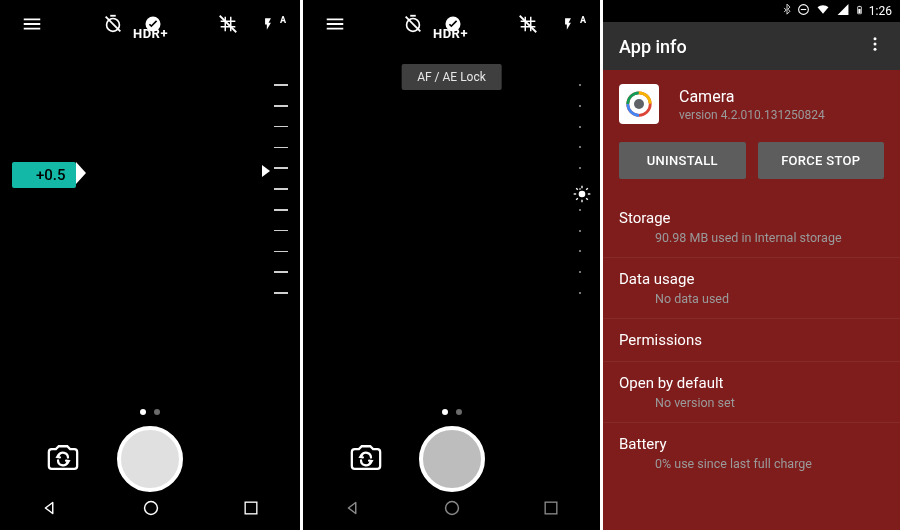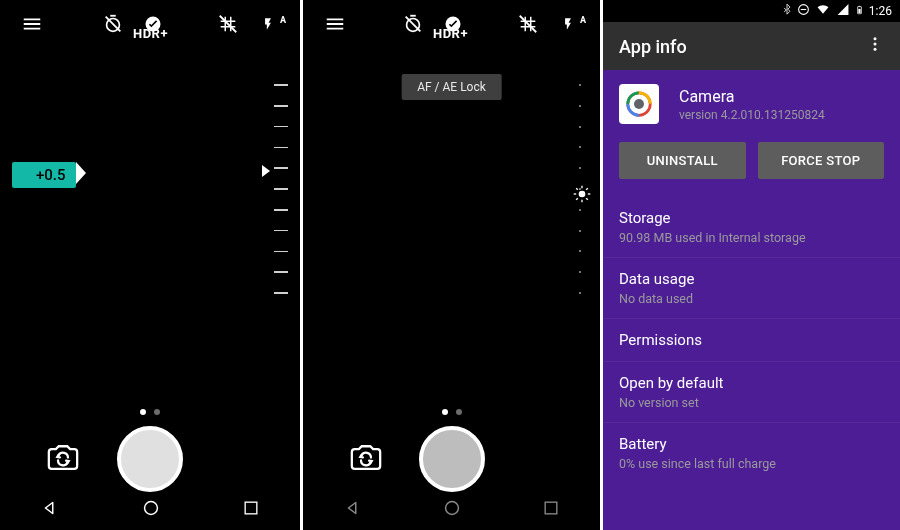--- a/index.html
+++ b/index.html
@@ -28,58 +28,58 @@
   .ev-tag { position:absolute; left:12px; top:162px; background:#14b8a6; color:#000; font-size:15px; font-weight:500; padding:4px 10px 4px 24px; border-radius:2px; }
   .ev-tag::after{content:"";position:absolute;left:100%;top:0;border-top:11px solid transparent;border-bottom:11px solid transparent;border-left:10px solid #fff;}
 
   
   .ev-pointer { position:absolute; right:30px; top:165px; width:0;height:0;border-top:6px solid transparent;border-bottom:6px solid transparent;border-left:8px solid #fff; }
 
   
   .bright-knob { position:absolute; right:8px; top:184px; }
 
   
-  .toast { position:absolute; left:50%; top:74px; transform:translateX(-50%); background:rgba(70,70,70,.9); color:#e8e8e8; font-size:12px; padding:6px 16px; border-radius:2px; white-space:nowrap; }
+  .toast { position:absolute; left:50%; top:64px; transform:translateX(-50%); background:rgba(70,70,70,.9); color:#e8e8e8; font-size:12px; padding:6px 16px; border-radius:2px; white-space:nowrap; }
 
   
   .mode-dots { position:absolute; bottom:115px; left:0; right:0; display:flex; justify-content:center; gap:8px; }
   .mode-dots span { width:6px; height:6px; border-radius:50%; background:#6b6b6b; }
   .mode-dots span.active { background:#fff; }
 
   .shutter { position:absolute; bottom:38px; left:50%; transform:translateX(-50%); width:66px; height:66px; border-radius:50%; background:#bdbdbd; border:4px solid #fff; }
   .pane1 .shutter { background:#e0e0e0; }
 
   .swap-cam { position:absolute; bottom:50px; left:46px; }
 
   
   .navbar { position:absolute; bottom:0; left:0; right:0; height:40px; display:flex; justify-content:space-around; align-items:center; }
   .navbar svg { fill:none; stroke:#fff; stroke-width:1.6; }
   .pane2 .navbar svg { stroke:#8a8a8a; }
 
   
-  .pane3 { background:#4c1d95; color:#dedede; }
+  .pane3 { background:#7f1d1d; color:#dedede; }
   .statusbar { height:22px; background:#000; display:flex; justify-content:flex-end; align-items:center; gap:5px; padding:0 8px; color:#fff; font-size:12px; }
   .statusbar svg{fill:#fff;}
 
   .ai-header { height:48px; background:#303030; display:flex; align-items:center; padding:0 16px; color:#fff; font-size:18px; font-weight:500; }
   .ai-header .more { margin-left:auto; }
 
   .app-row { display:flex; align-items:center; gap:20px; padding:14px 16px 10px; }
   .app-icon { width:40px; height:40px; background:#fff; border-radius:4px; display:flex; align-items:center; justify-content:center; }
 
   .app-title { font-size:16px; color:#fff; }
   .app-ver   { font-size:12px; color:#9a9a9a; margin-top:2px; }
 
   .btn-row { display:flex; gap:12px; padding:8px 16px 18px; }
   .ai-btn { flex:1; background:#5d5d5d; color:#fff; font-size:13px; font-weight:500; letter-spacing:.3px; text-align:center; padding:11px 0; border-radius:2px; }
 
   .section { padding:12px 16px; }
   .section + .section { border-top:1px solid rgba(255,255,255,.06); }
   .sec-title { font-size:15px; color:#fff; }
-  .sec-sub   { font-size:12.5px; color:#9a9a9a; margin-top:3px; line-height:1.2; }
+  .sec-sub   { font-size:12.5px; color:#9a9a9a; margin-top:3px; line-height:1.2;margin-left:36px; }
 
   
 </style>
 </head>
 <body>
 
 <div class="pane pane1">
   <div class="topbar">
     <div class="icon-slot">
       <svg width="22" height="22" viewBox="0 0 24 24">

